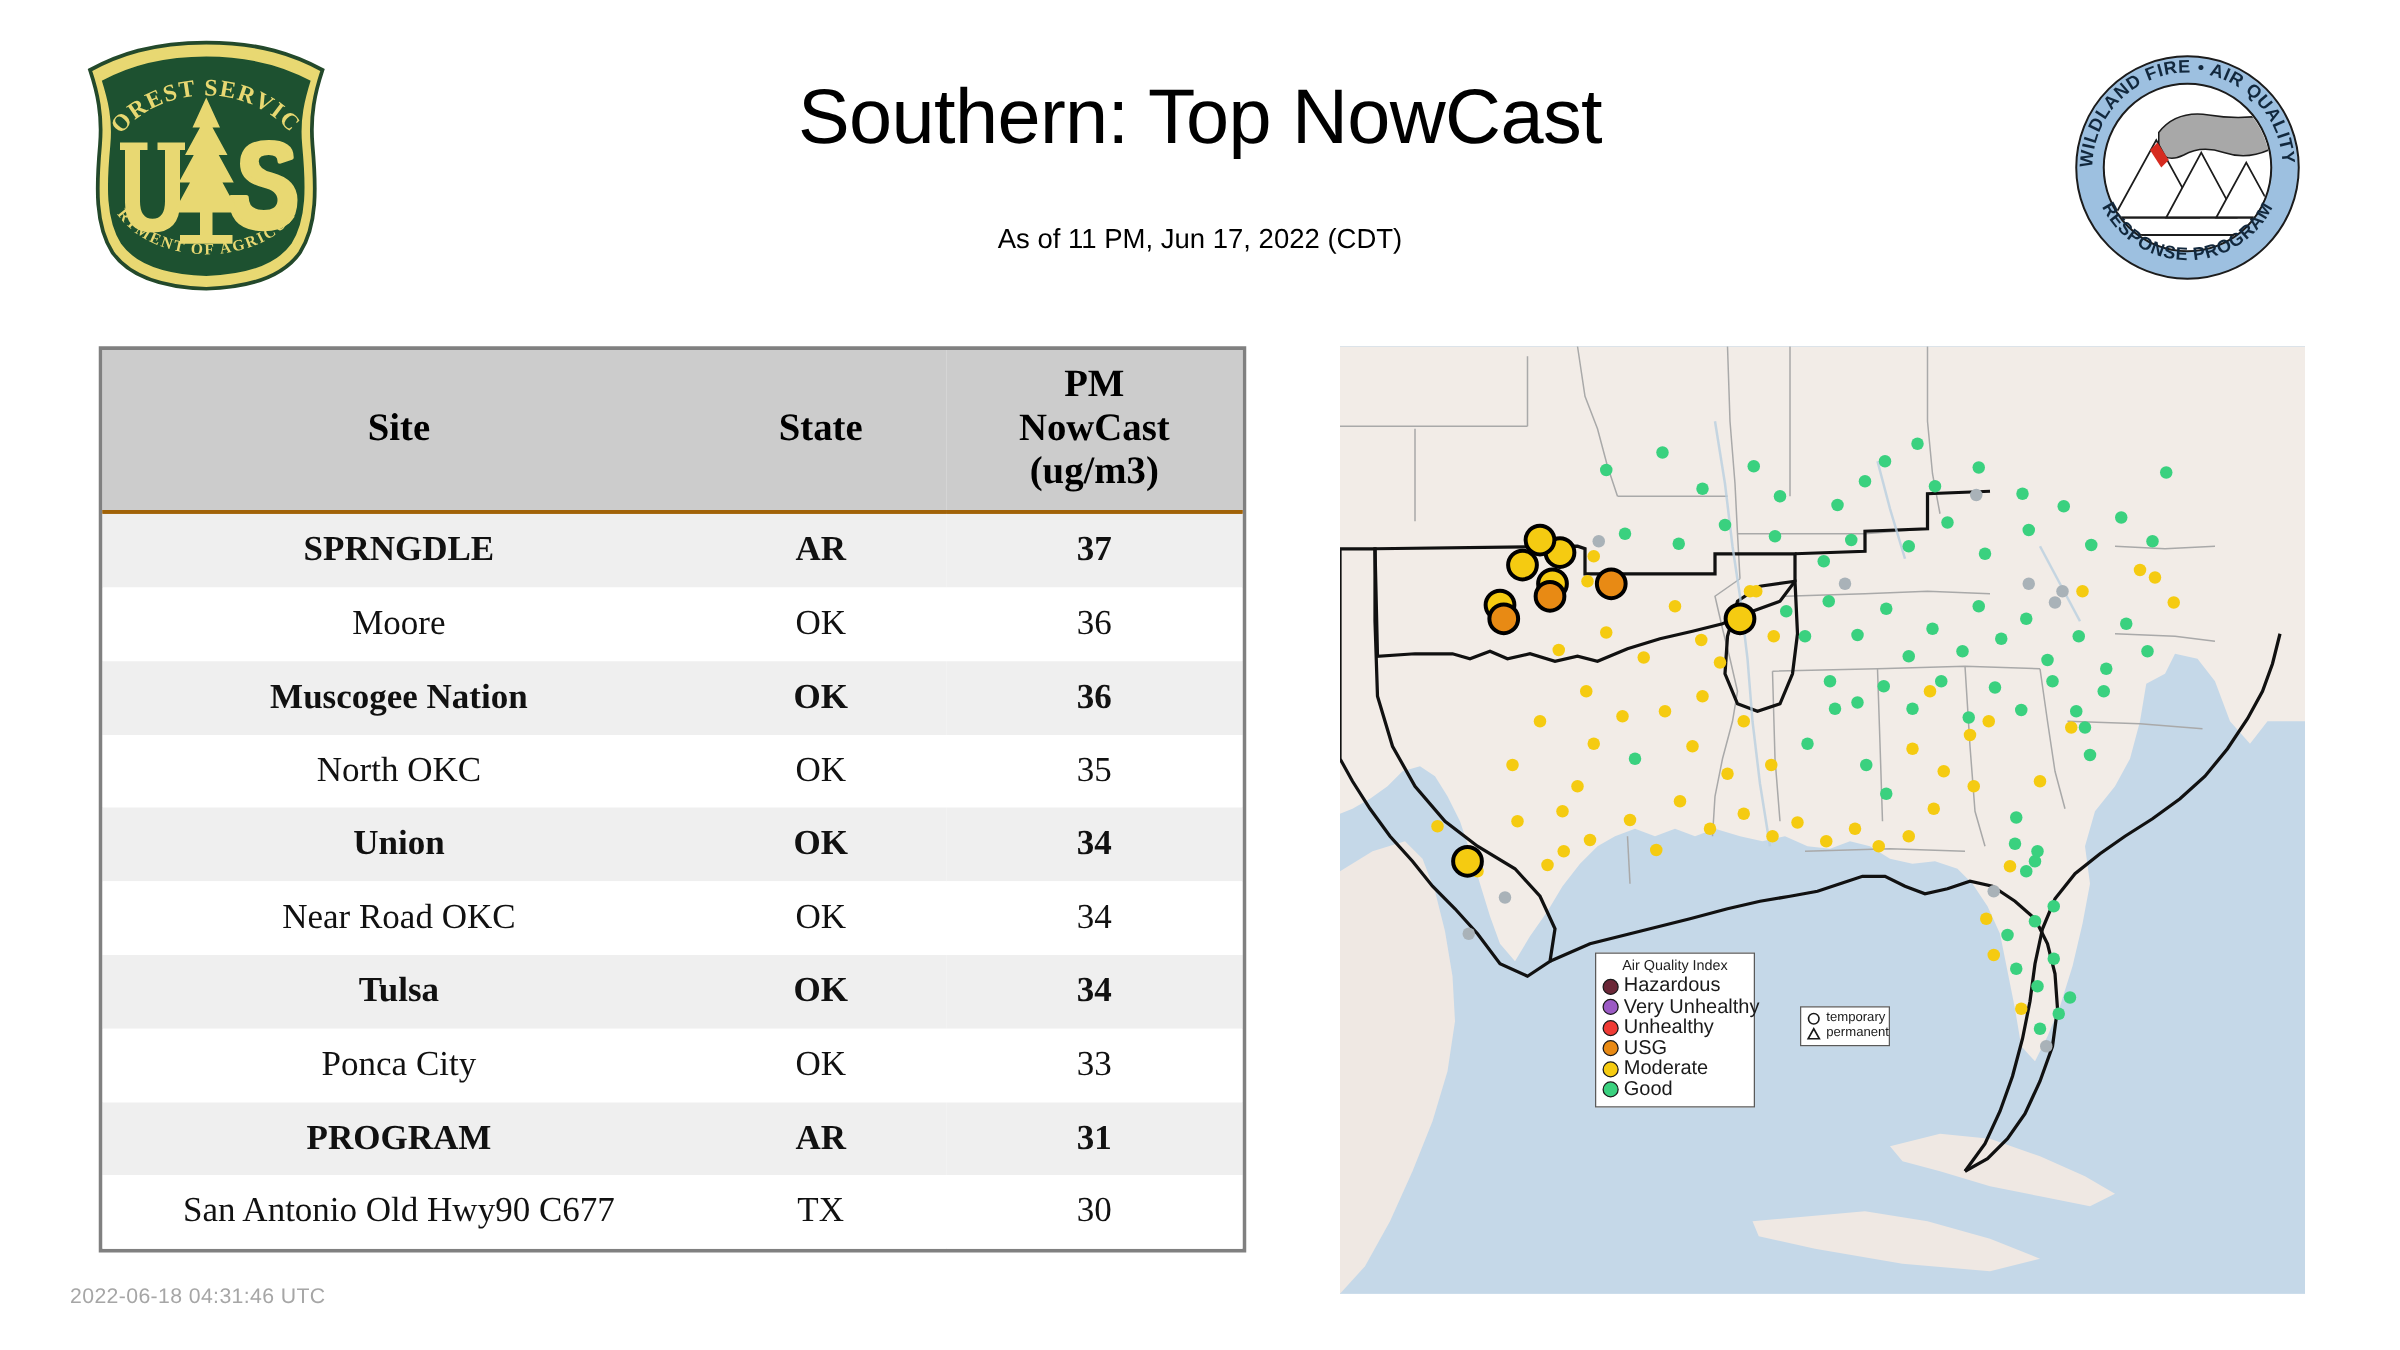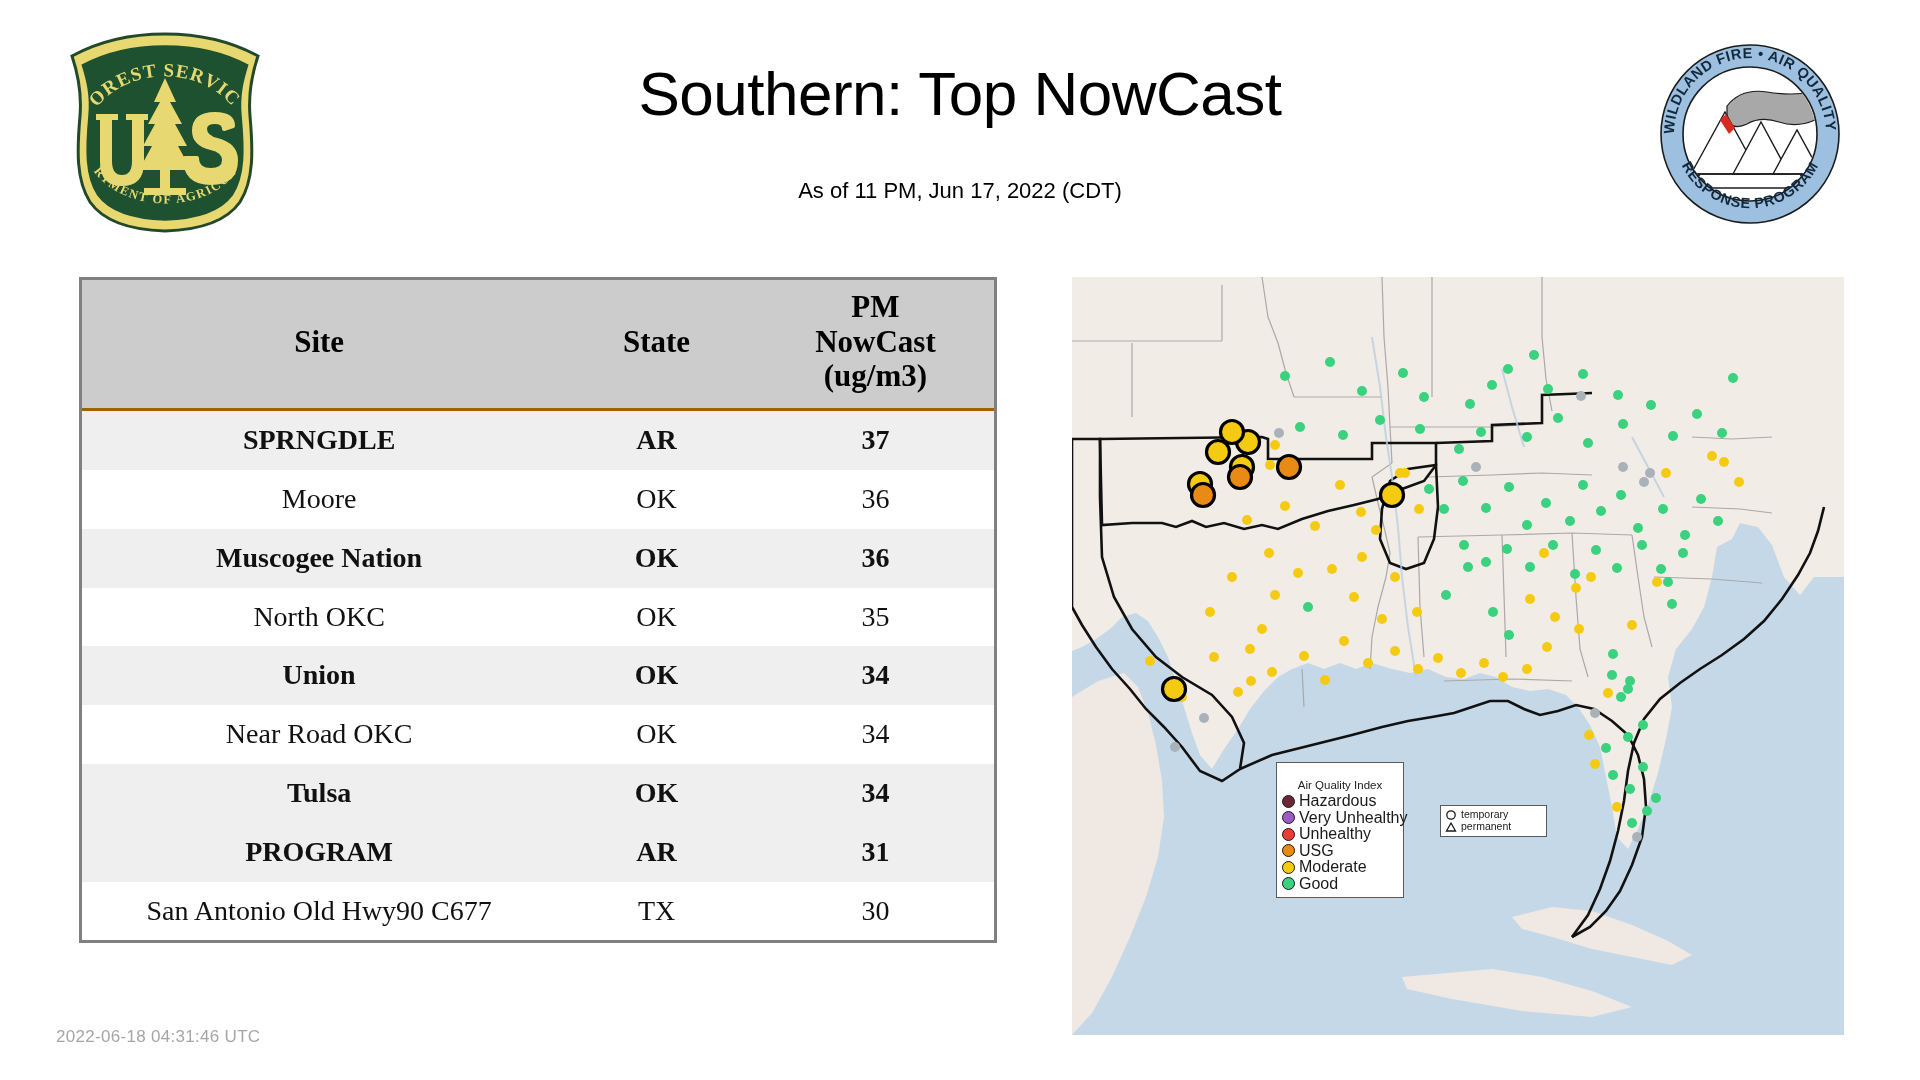--- a/index.html
+++ b/index.html
@@ -109,37 +109,36 @@
     font-family: "Liberation Sans", sans-serif;
   }
   #aqi-legend {
     left: 204px; top: 485px;
     width: 128px;
     padding: 4px 5px 5px 5px;
   }
   #aqi-legend .legend-title {
     font-size: 11.5px; color: #222; text-align: center;
     margin-bottom: 2px;
-    margin-top: 12px;
   }
   .legend-row {
     display: flex; align-items: center;
     gap: 4px;
     line-height: 1.0;
     margin: 0.5px 0;
   }
   .legend-swatch {
     width: 11px; height: 11px; border-radius: 50%;
     border: 1px solid #1a1a1a; flex: 0 0 auto;
   }
   .legend-label { font-size: 16px; color: #1a1a1a; white-space: nowrap; }
 
   #shape-legend {
     left: 368px; top: 528px;
-    width: 107px;
+    width: 72px;
     padding: 3px 4px;
   }
   .shape-row { display:flex; align-items:center; gap: 4px; line-height: 1.05;}
   .shape-label { font-size: 10.5px; color: #1a1a1a; }
   .shape-glyph { width: 12px; height: 12px; flex: 0 0 auto; }
 </style>
 </head>
 <body>
 
 <div id="page">
@@ -266,20 +265,25 @@
           </tr>
           <tr class="even">
             <td>Near Road OKC</td>
             <td>OK</td>
             <td>34</td>
           </tr>
           <tr class="odd">
             <td>Tulsa</td>
             <td>OK</td>
             <td>34</td>
+          </tr>
+          <tr class="even">
+            <td>Ponca City</td>
+            <td>OK</td>
+            <td>33</td>
           </tr>
           <tr class="odd">
             <td>PROGRAM</td>
             <td>AR</td>
             <td>31</td>
           </tr>
           <tr class="even">
             <td>San Antonio Old Hwy90 C677</td>
             <td>TX</td>
             <td>30</td>

